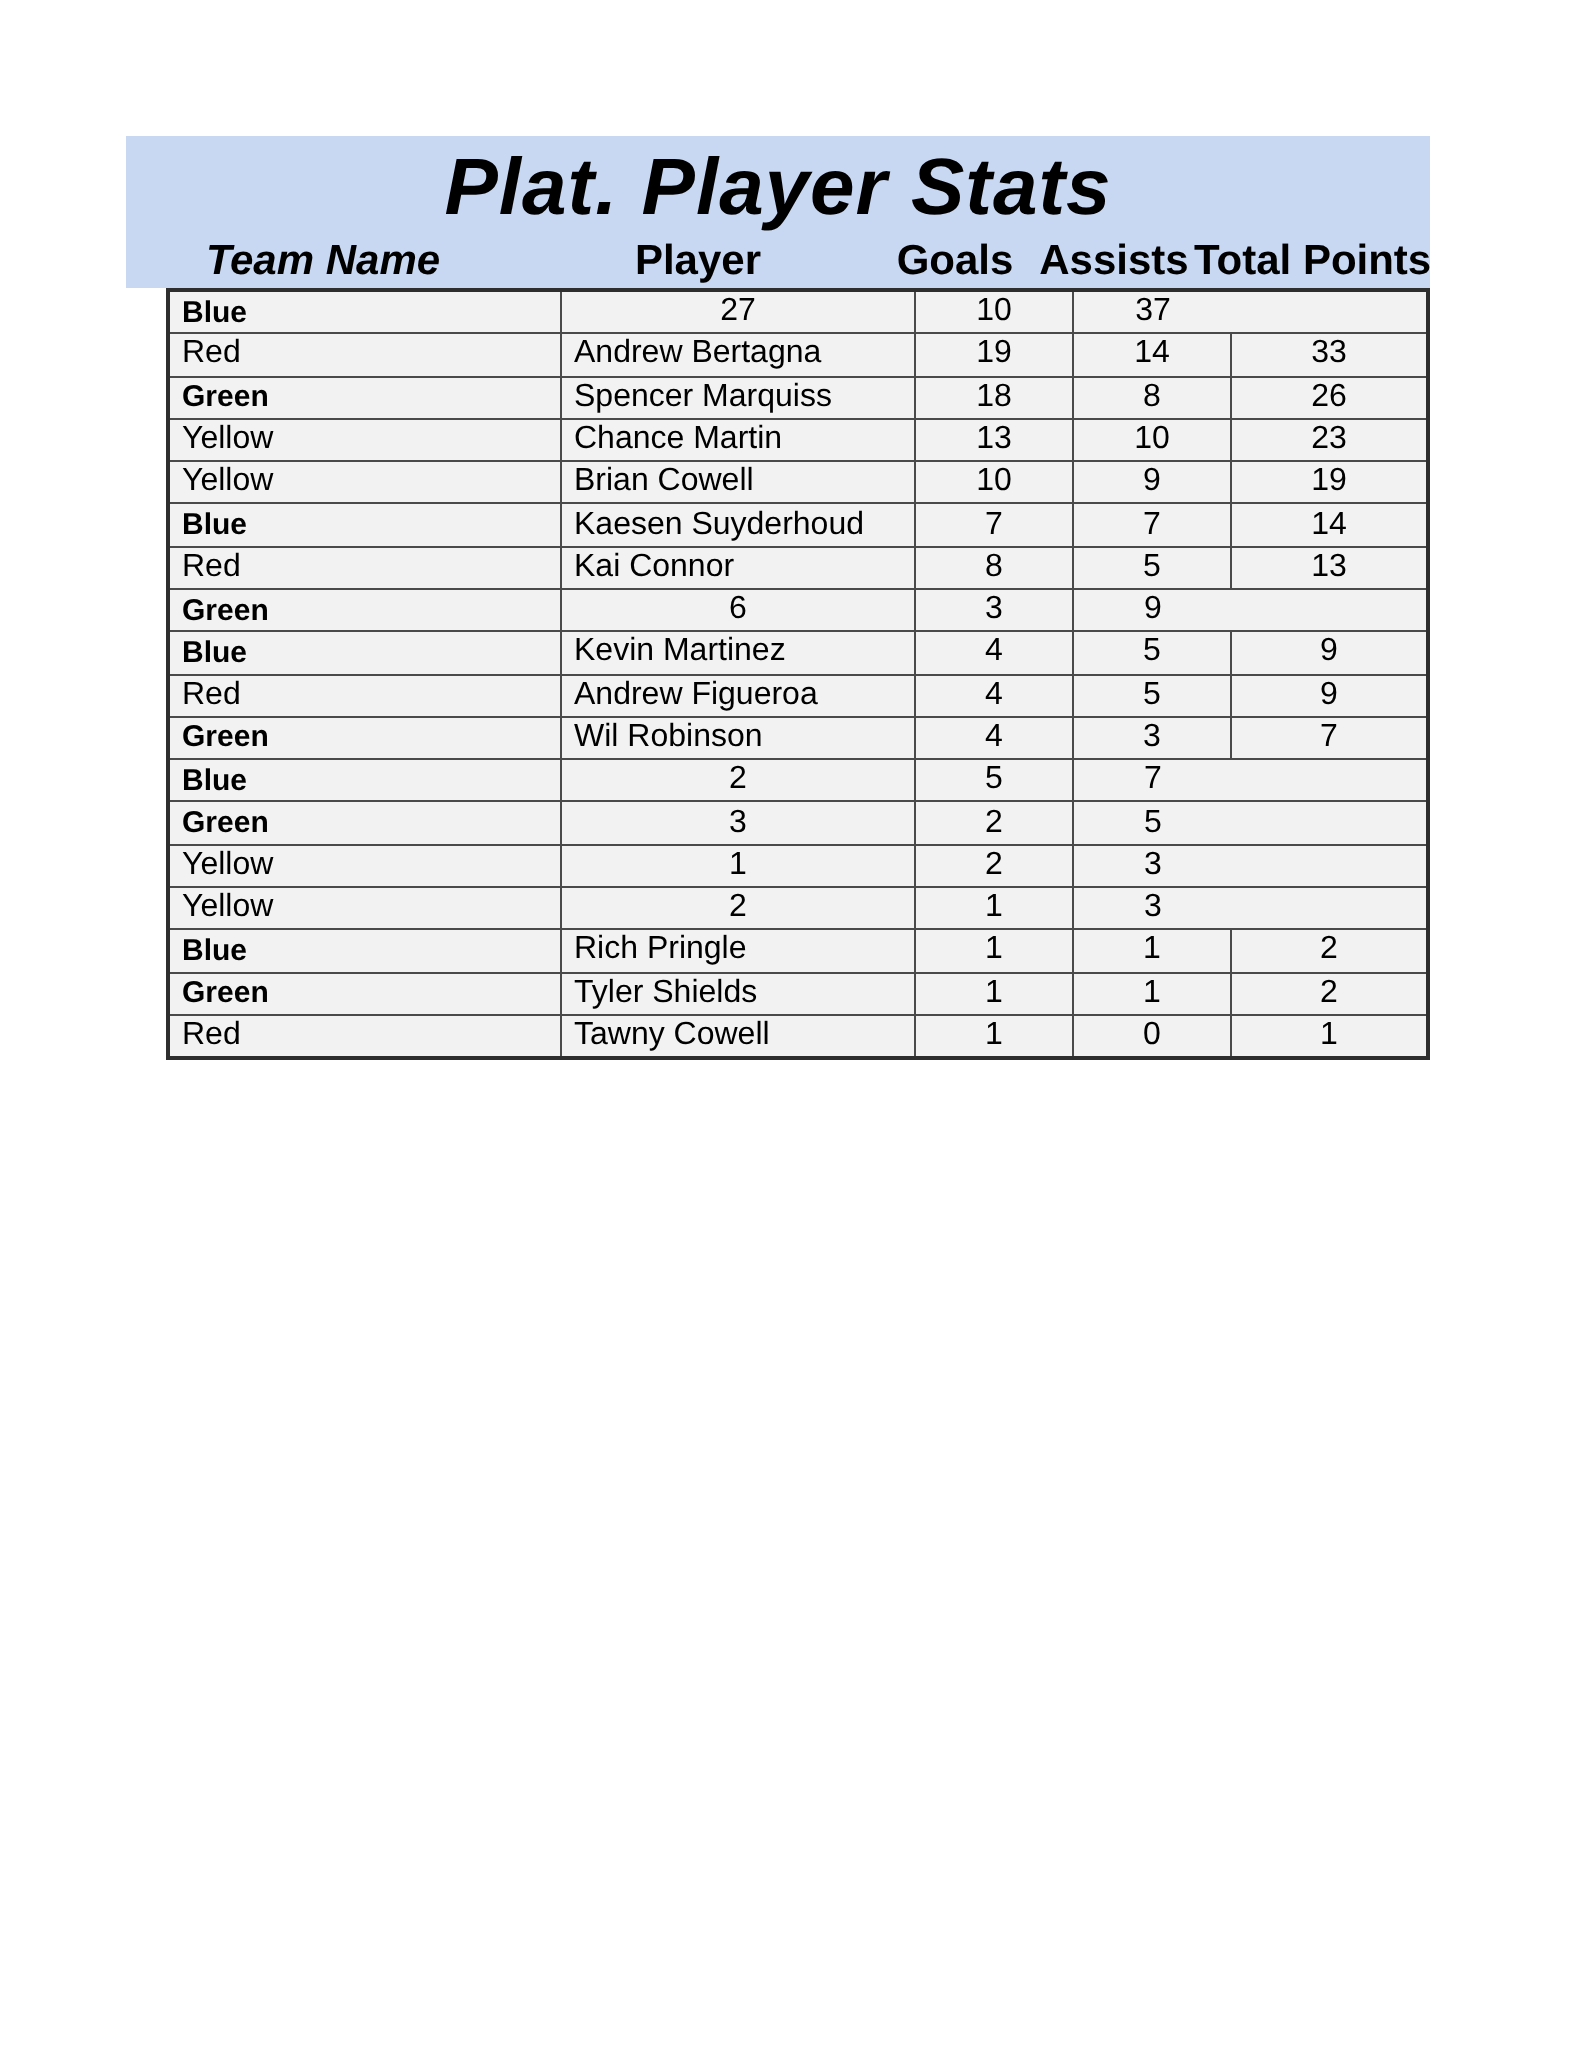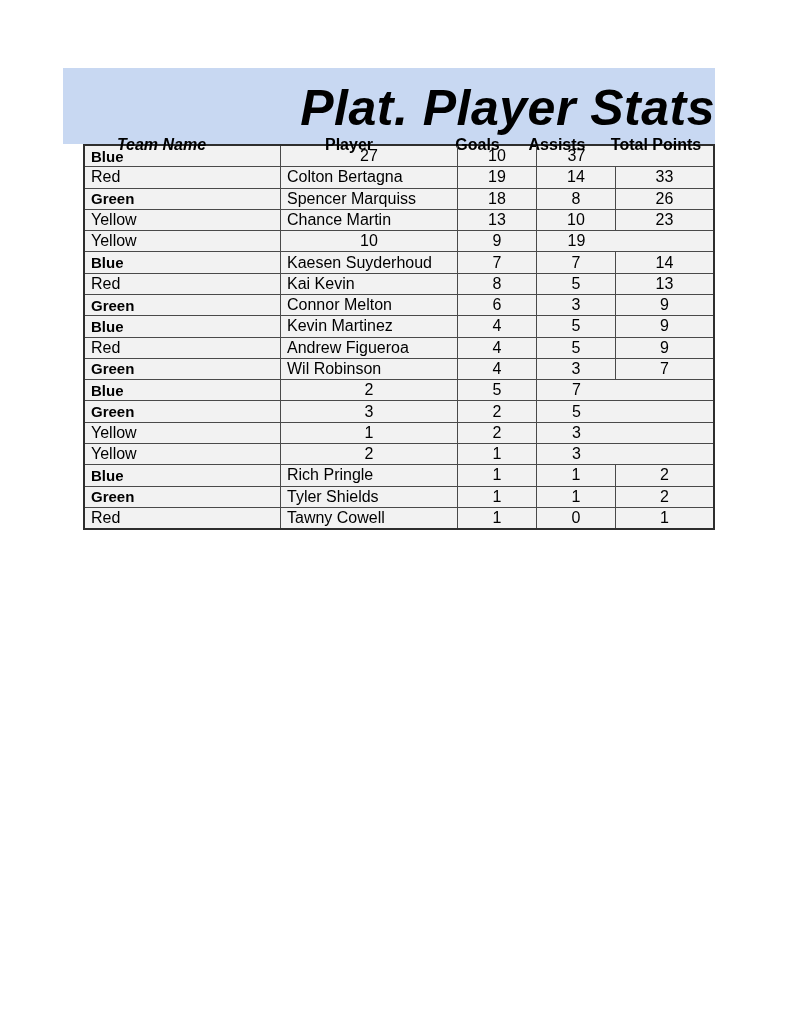--- a/index.html
+++ b/index.html
@@ -24,39 +24,39 @@
     left: 63px;
     top: 68px;
     width: 652px;
   }
   .header-band {
     background: var(--header-bg);
     height: 76px;
     width: 100%;
   }
   .table-title {
-    font-size: 50px;
+    font-size: 40px;
     font-weight: bold;
     font-style: italic;
-    text-align: right;
+    text-align: center;
     line-height: 50px;
-    padding-top: 15px;
+    padding-top: 1px;
     letter-spacing: 0.5px;
     white-space: nowrap;
   }
   .colheads {
     display: grid;
     grid-template-columns: 197px 178px 79px 80px 118px;
     height: 23px;
     align-items: center;
   }
   .ch {
     text-align: center;
     font-weight: bold;
-    font-size: 16px;
+    font-size: 21px;
     white-space: nowrap;
   }
   .ch-team { font-style: italic; }
   .grid {
     border: 2px solid var(--border-dark);
     background: var(--cell-bg);
     height: 386px;
     display: flex;
     flex-direction: column;
     margin-left: 20px;
@@ -98,62 +98,62 @@
   </div>
   <div class="grid">
       <div class="row">
         <div class="cell left team-bold">Blue</div>
         <div class="cell num">27</div>
         <div class="cell num">10</div>
         <div class="cell num">37</div>
       </div>
       <div class="row">
         <div class="cell left">Red</div>
-        <div class="cell left">Colton Bertagna</div>
+        <div class="cell left">Andrew Bertagna</div>
         <div class="cell num">19</div>
         <div class="cell num">14</div>
         <div class="cell num">33</div>
       </div>
       <div class="row">
         <div class="cell left team-bold">Green</div>
         <div class="cell left">Spencer Marquiss</div>
         <div class="cell num">18</div>
         <div class="cell num">8</div>
         <div class="cell num">26</div>
       </div>
       <div class="row">
         <div class="cell left">Yellow</div>
         <div class="cell left">Chance Martin</div>
         <div class="cell num">13</div>
         <div class="cell num">10</div>
         <div class="cell num">23</div>
       </div>
       <div class="row">
         <div class="cell left">Yellow</div>
+        <div class="cell left">Brian Cowell</div>
         <div class="cell num">10</div>
         <div class="cell num">9</div>
         <div class="cell num">19</div>
       </div>
       <div class="row">
         <div class="cell left team-bold">Blue</div>
         <div class="cell left">Kaesen Suyderhoud</div>
         <div class="cell num">7</div>
         <div class="cell num">7</div>
         <div class="cell num">14</div>
       </div>
       <div class="row">
         <div class="cell left">Red</div>
-        <div class="cell left">Kai Kevin</div>
+        <div class="cell left">Kai Connor</div>
         <div class="cell num">8</div>
         <div class="cell num">5</div>
         <div class="cell num">13</div>
       </div>
       <div class="row">
         <div class="cell left team-bold">Green</div>
-        <div class="cell left">Connor Melton</div>
         <div class="cell num">6</div>
         <div class="cell num">3</div>
         <div class="cell num">9</div>
       </div>
       <div class="row">
         <div class="cell left team-bold">Blue</div>
         <div class="cell left">Kevin Martinez</div>
         <div class="cell num">4</div>
         <div class="cell num">5</div>
         <div class="cell num">9</div>

